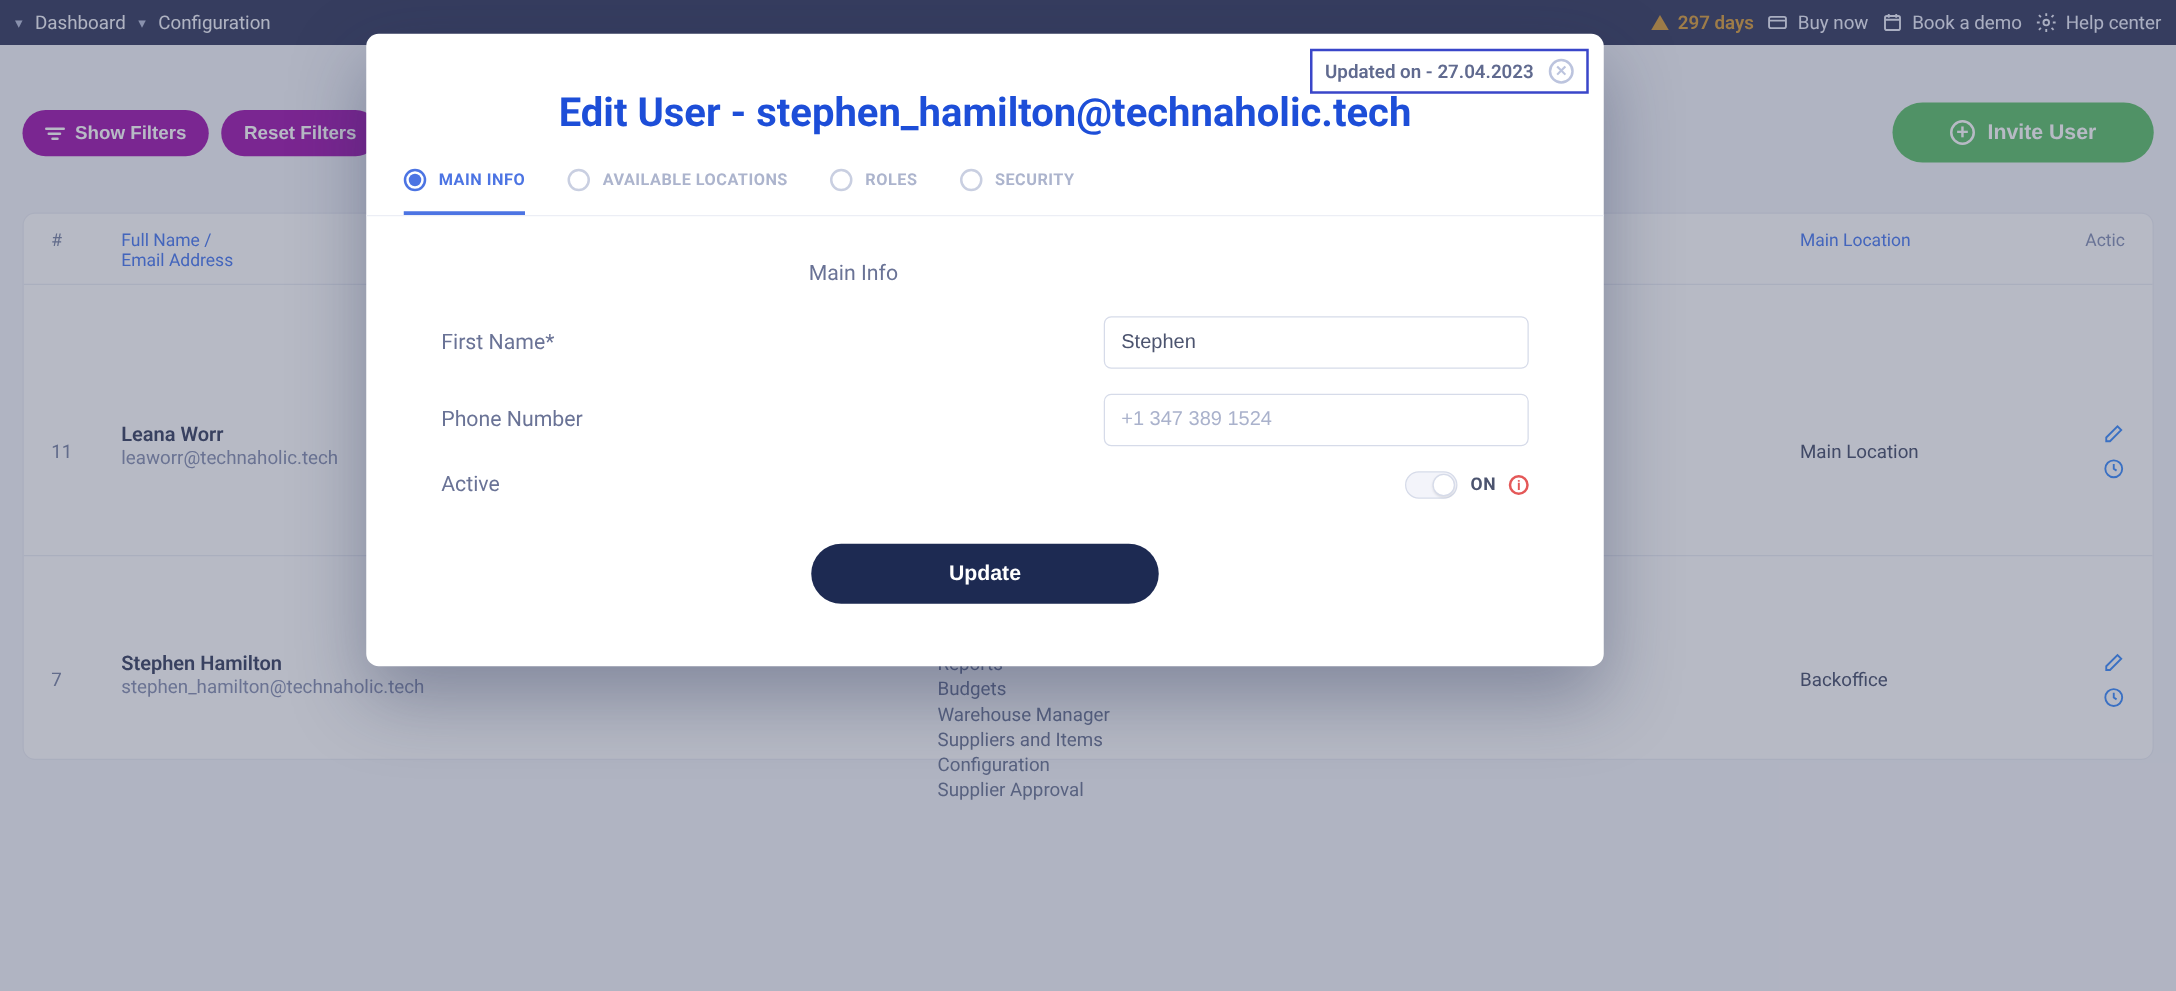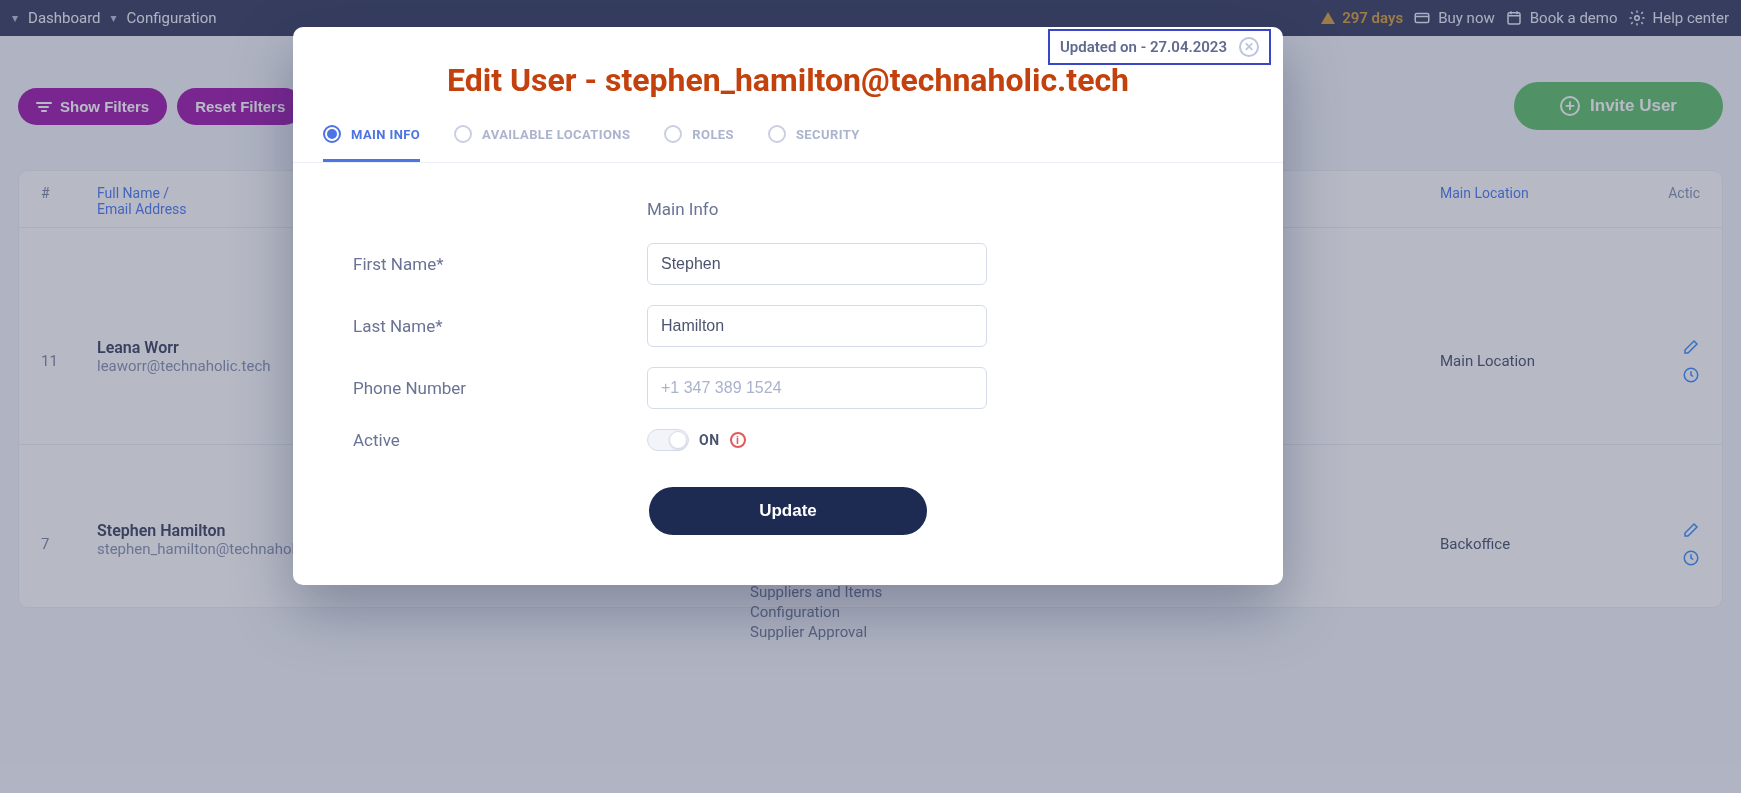--- a/index.html
+++ b/index.html
@@ -158,41 +158,41 @@
     width: 990px;
     background: #fff;
     border-radius: 10px;
     box-shadow: 0 24px 60px rgba(30,40,80,0.35);
     padding: 0 0 30px 0;
   }
   .modal-header {
     display:flex;
     align-items:flex-start;
     justify-content: flex-end;
-    padding: 2px 12px 0 0;
+    padding: 12px 12px 0 0;
   }
   .updated-box {
     border: 2px solid #3a46c9;
     border-radius: 0;
     padding: 6px 10px;
     display:flex;
     align-items:center;
     gap:12px;
     color: #606a8f;
     font-weight:600;
     font-size: 15px;
   }
   .close-x {
     width:20px;height:20px;border:2px solid #bcc4de;border-radius:50%;
     display:flex;align-items:center;justify-content:center;
     color:#bcc4de; font-size:12px; font-weight:700; cursor:pointer;
   }
   .modal-title {
     text-align:center;
-    color:#c2410c;
+    color:#1d4ed8;
     font-size: 32px;
     font-weight: 700;
     margin-top: -4px;
     padding: 0 30px;
   }
   .tabs {
     display:flex;
     gap: 34px;
     padding: 26px 30px 0 30px;
     border-bottom: 1px solid #eceef5;
@@ -226,20 +226,21 @@
   .section-label {
     color:#6a7396;
     font-size:17px;
     margin-left: 294px;
     margin-bottom: 24px;
   }
   .form-row {
     display:flex;
     align-items:center;
     margin-bottom: 20px;
+    justify-content: space-between;
   }
   .form-row .lab {
     width: 294px;
     color:#6a7396;
     font-size:17px;
   }
   .form-row .inp {
     width: 340px;
     border:1px solid #d6dbe9;
     border-radius:6px;
@@ -428,24 +429,20 @@
   </div>
 
   <div class="form-area">
     <div class="section-label">Main Info</div>
 
     <div class="form-row">
       <div class="lab">First Name*</div>
       <input class="inp" value="Stephen" style="">
     </div>
 
-    <div class="form-row">
-      <div class="lab">Last Name*</div>
-      <input class="inp" value="Hamilton" style="">
-    </div>
 
 
     <div class="form-row">
       <div class="lab">Phone Number</div>
       <input class="inp" placeholder="+1 347 389 1524" style="">
     </div>
 
     <div class="form-row">
       <div class="lab">Active</div>
       <div class="toggle-wrap">

